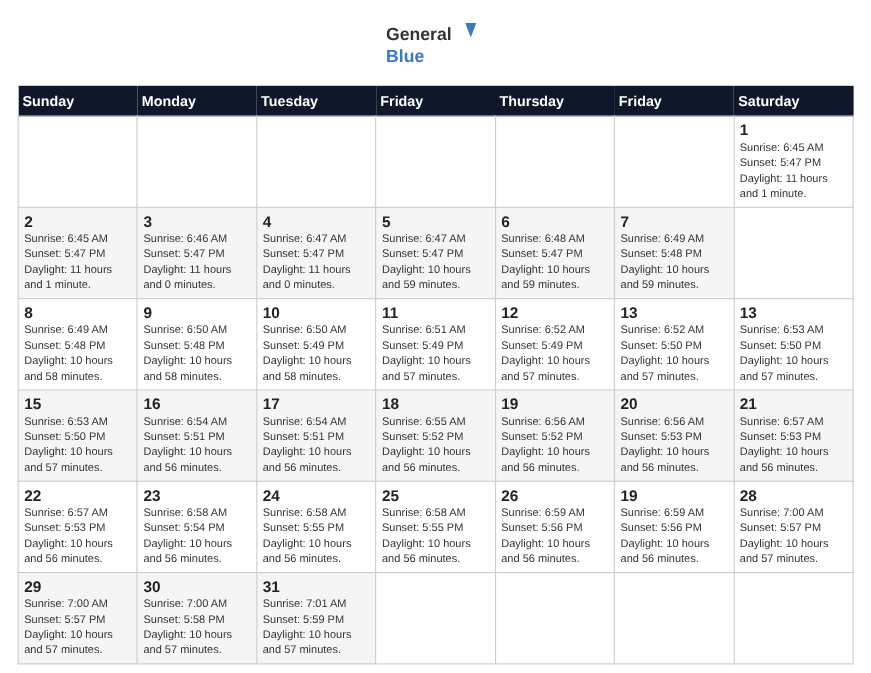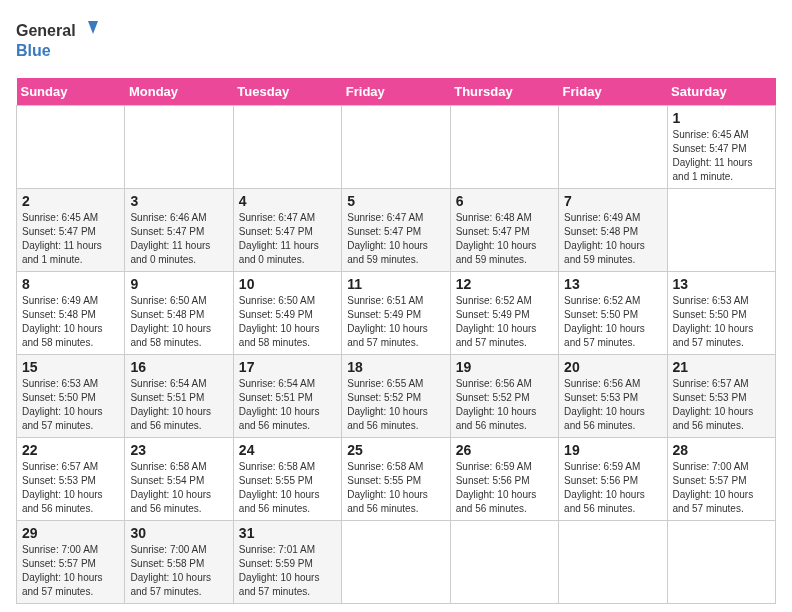--- a/index.html
+++ b/index.html
@@ -5,21 +5,21 @@
     * { box-sizing: border-box; margin: 0; padding: 0; }
     body {
       font-family: Arial, sans-serif;
       background: #fff;
       width: 792px;
       min-height: 612px;
       padding: 16px;
     }
     .header {
       display: flex;
-      justify-content: flex-start;
+      justify-content: center;
       align-items: flex-start;
       margin-bottom: 12px;
     }
     .logo {
       display: flex;
       align-items: center;
       gap: 4px;
     }
     .title-block {
       text-align: right;
@@ -32,21 +32,21 @@
     .location {
       font-size: 15px;
       color: #555;
     }
     .calendar {
       width: 100%;
       border-collapse: collapse;
       font-size: 11px;
     }
     .calendar th {
-      background-color: #ec4899;
+      background-color: #0f172a;
       color: #fff;
       padding: 6px 4px;
       text-align: left;
       font-size: 13px;
       font-weight: bold;
     }
     .calendar td {
       border: 1px solid #ccc;
       vertical-align: top;
       padding: 4px 5px;

